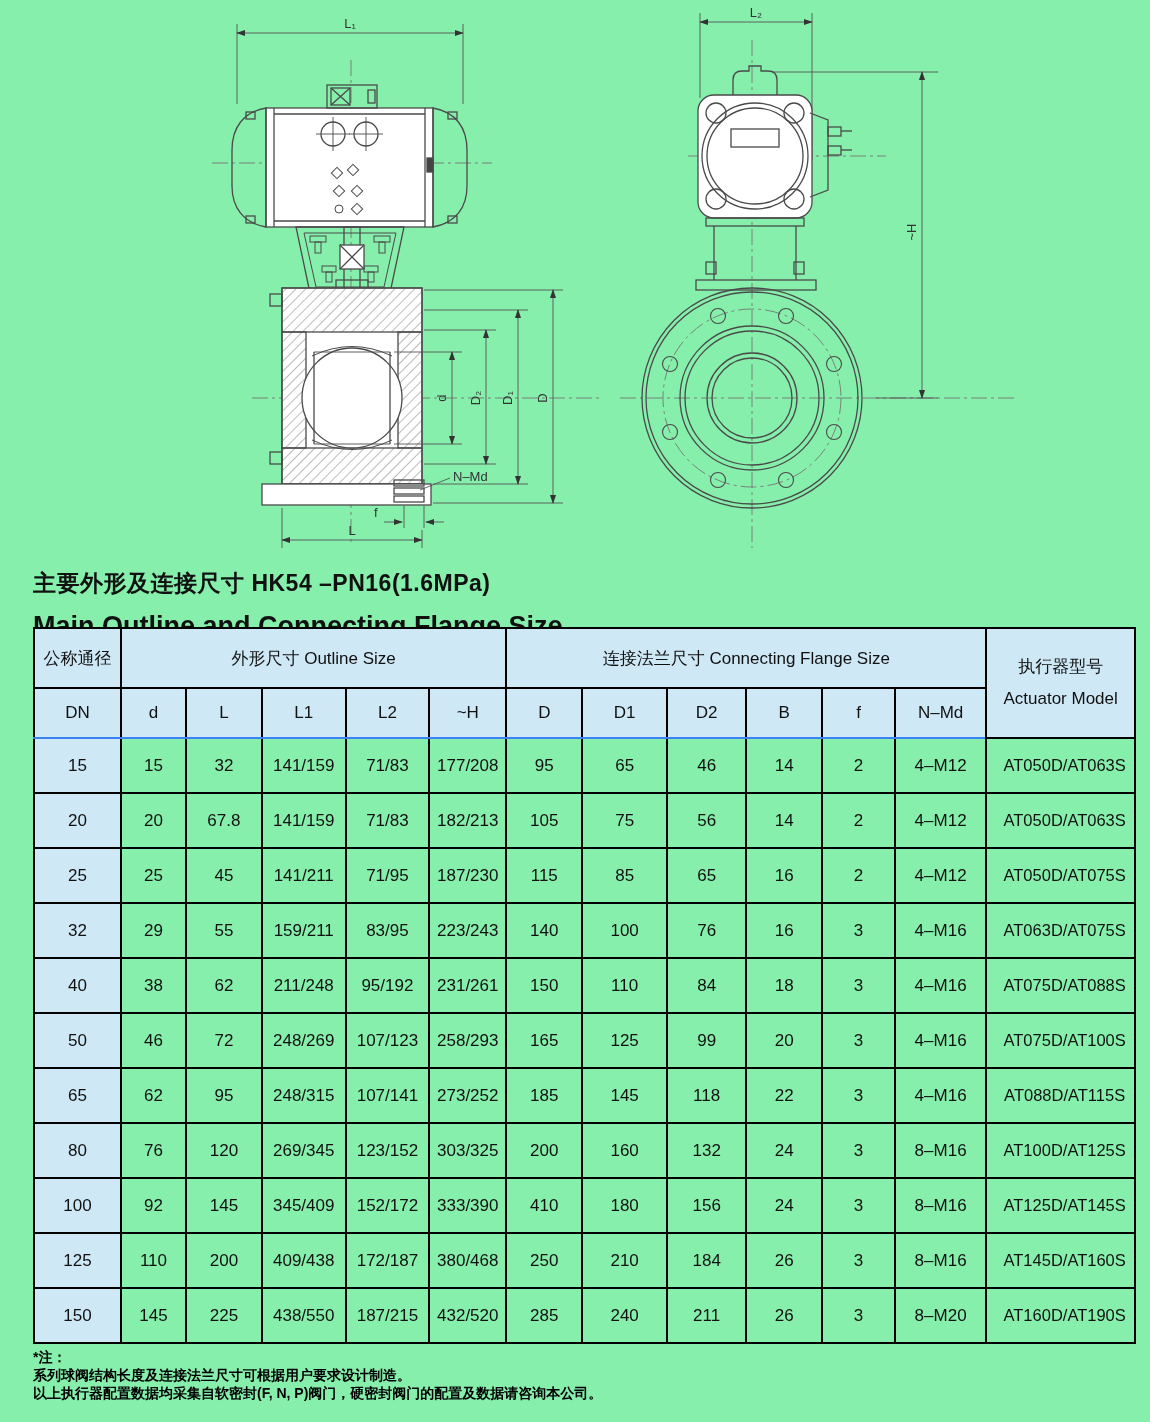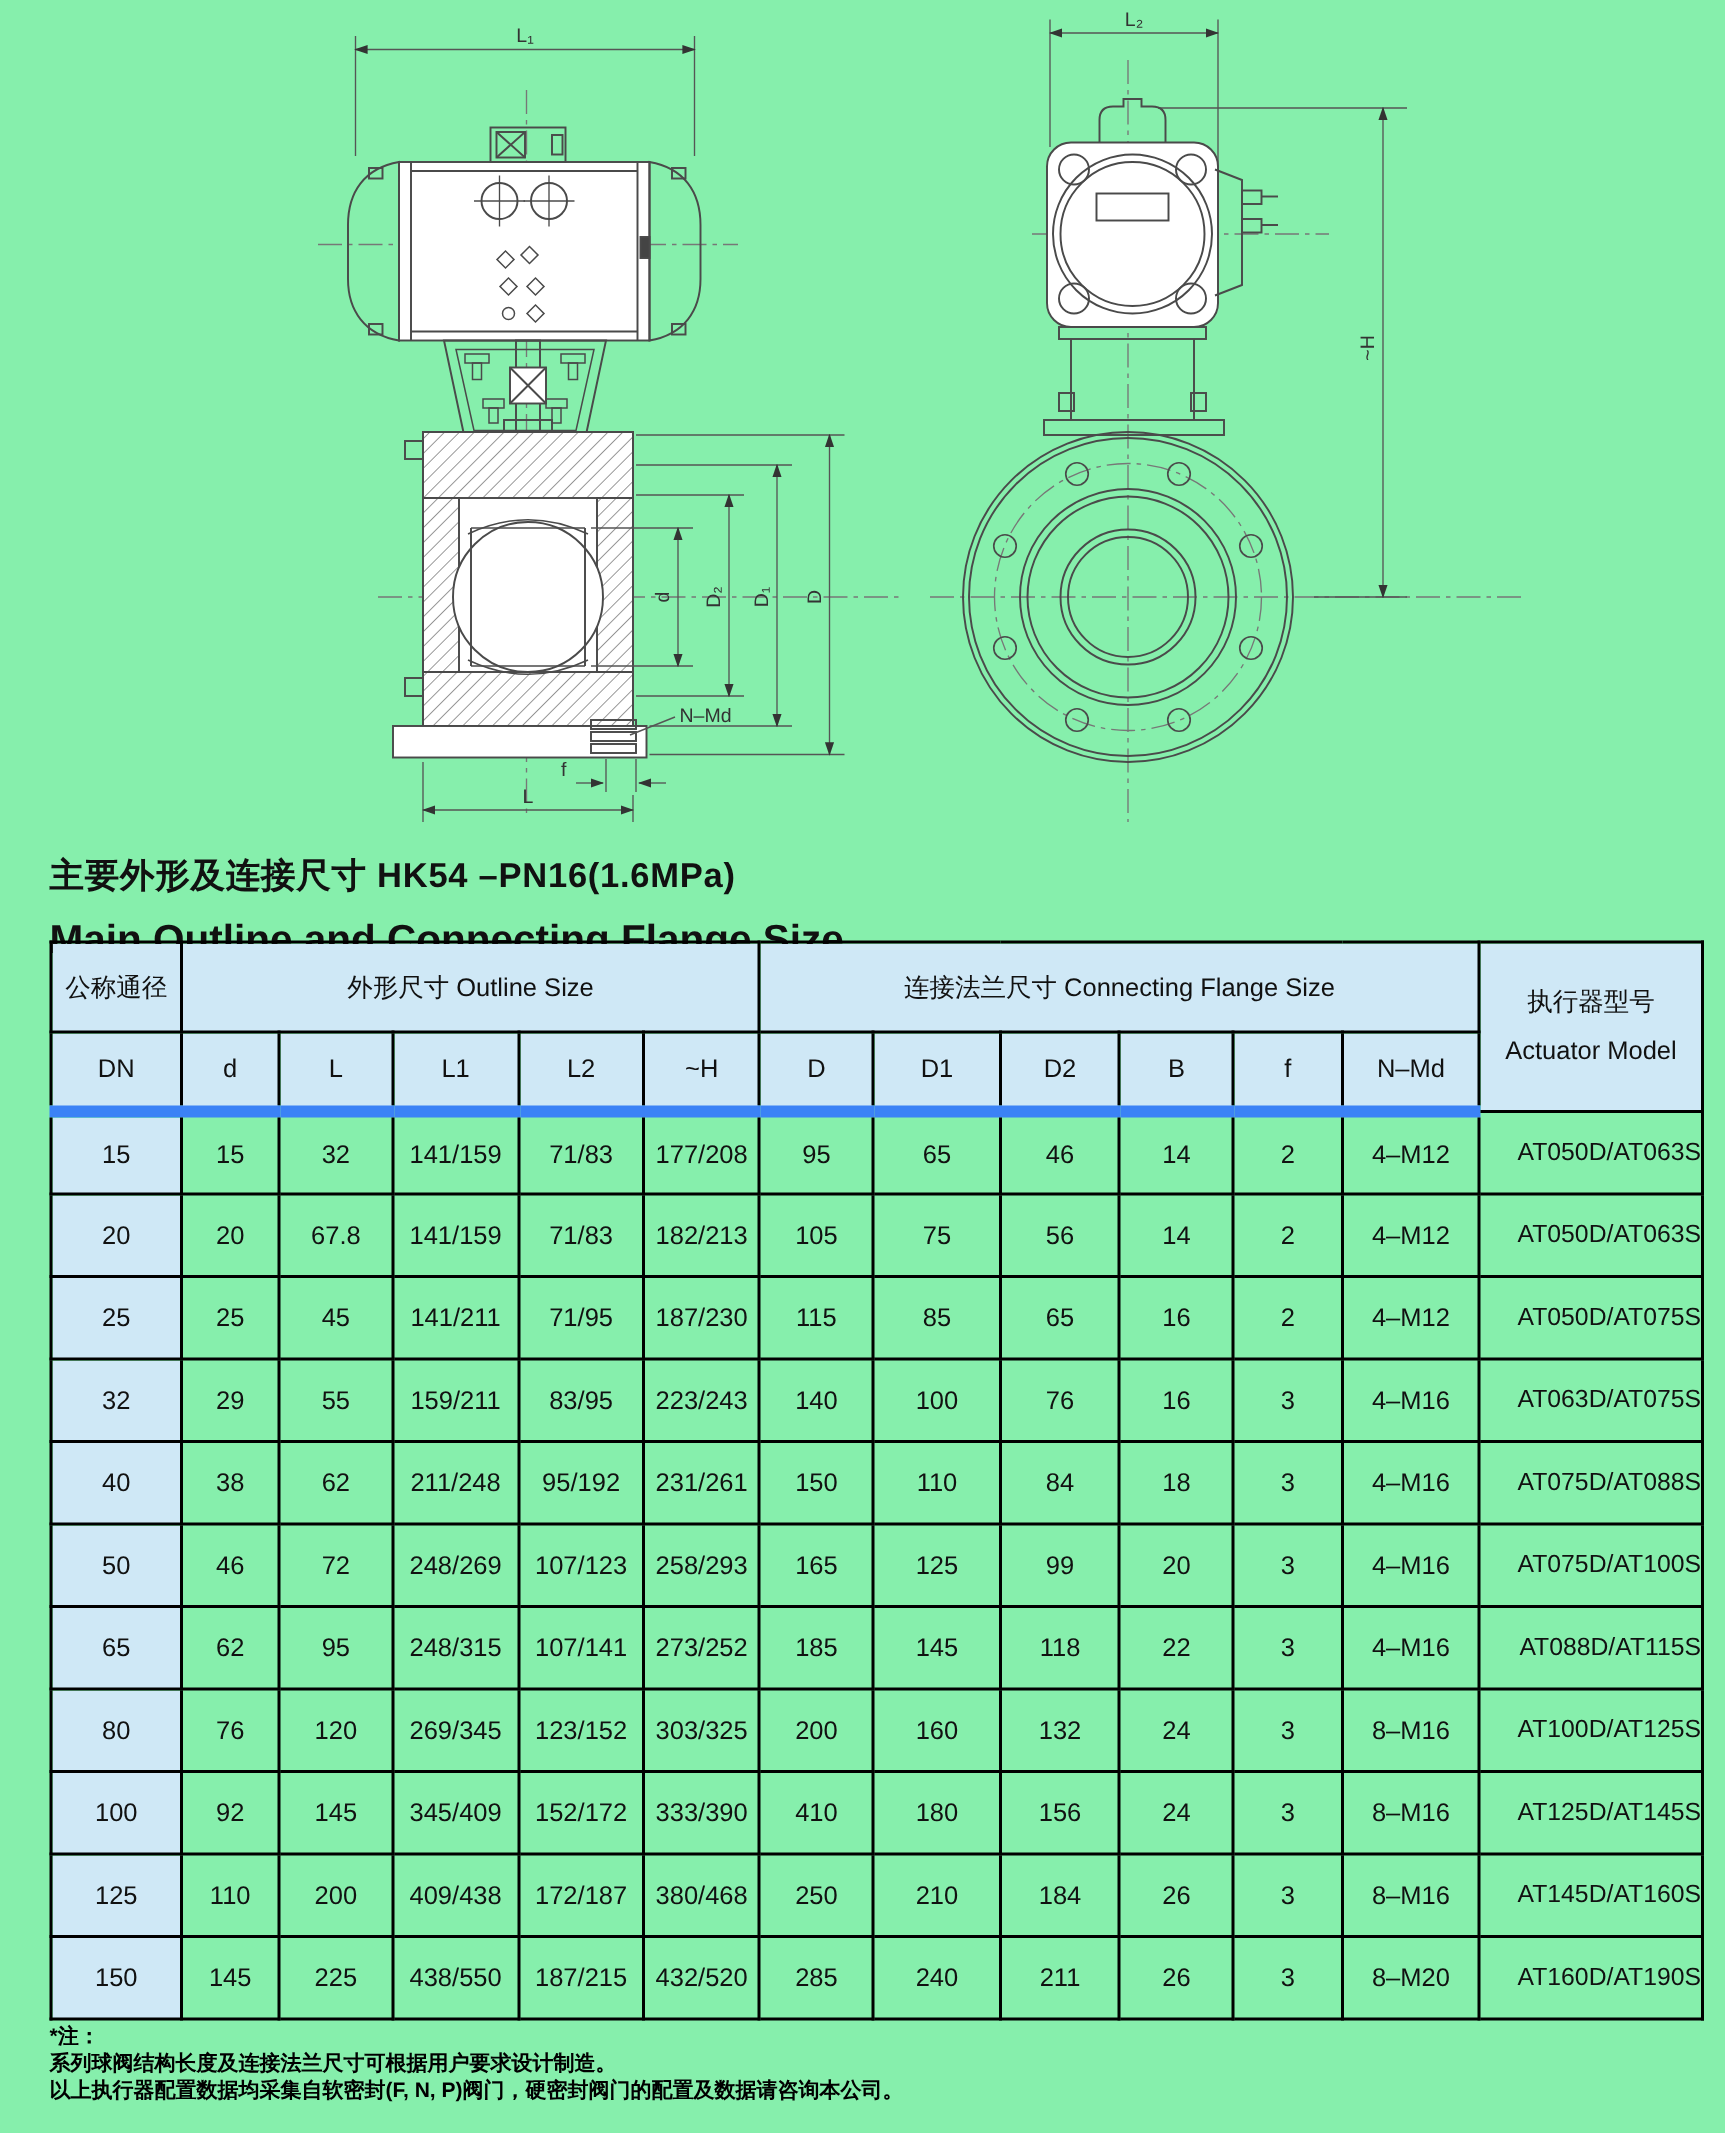--- a/index.html
+++ b/index.html
@@ -10,24 +10,24 @@
   #dwg-front{left:30px;}
   #dwg-side{left:610px;}
   .title-block{position:absolute;left:33px;top:570px;line-height:1.15;}
   .title-zh{font-size:23px;font-weight:bold;letter-spacing:.5px;}
   .title-en{font-size:27px;font-weight:bold;margin-top:15px;}
   table.dim{position:absolute;left:33px;top:627px;width:1103px;border-collapse:collapse;table-layout:fixed;padding-left:23px;}
   table.dim th,table.dim td{border:2px solid #000;text-align:center;font-size:17px;font-weight:normal;
         padding:0;color:#111;overflow:hidden;}
   table.dim thead th{background:#cfe8f6;}
   table.dim thead tr.grp th{height:58px;font-size:17px;}
-  table.dim thead tr.sub th{height:48px;border-bottom:8px solid #3b82f6;}
+  table.dim thead tr.sub th{height:48px;border-bottom:2px solid #3b82f6;}
   table.dim td.dn{background:#cfe8f6;}
   table.dim tbody tr{height:55px;}
-  table.dim td.act{text-align:right;padding-left:8px;font-size:16.5px;}
+  table.dim td.act{text-align:center;padding-left:8px;font-size:16.5px;}
   th.actg{font-size:16.5px;line-height:1.9;}
   .notes{position:absolute;left:33px;top:1348px;font-size:14px;font-weight:600;line-height:18px;color:#000;}
   .notes div{white-space:nowrap;}
 </style>
 </head>
 <body>
 
 <div class="page">
 
   <svg id="dwg-front" class="drawing" width="580" height="552" viewBox="30 8 580 552">

